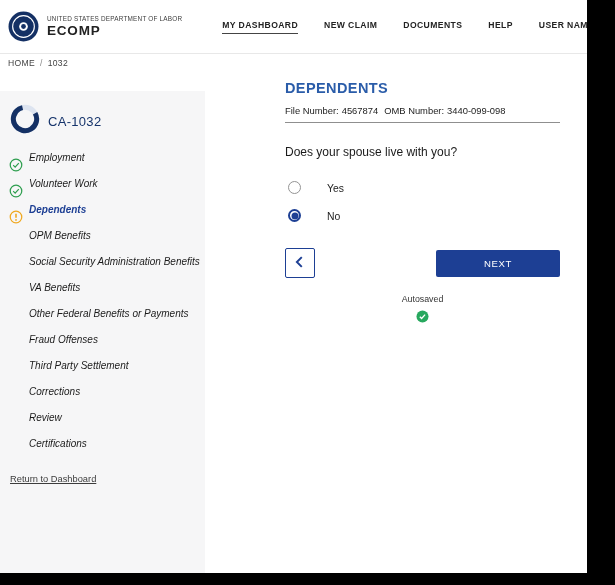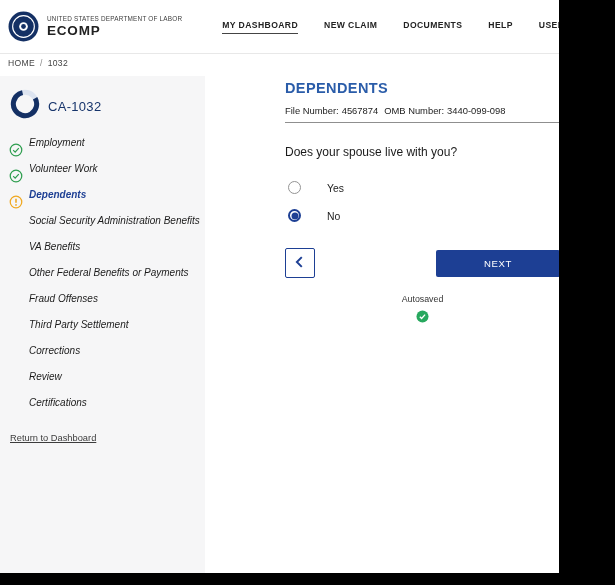--- a/index.html
+++ b/index.html
@@ -1,37 +1,37 @@
 <!DOCTYPE html>
 <html><head>
 <meta charset="utf-8">
 <style>
   html,body{margin:0;padding:0;background:#000;}
   body{font-family:"Liberation Sans","DejaVu Sans",sans-serif;-webkit-font-smoothing:antialiased;}
-  .stage{position:relative;width:559px;height:585px;background:#000;overflow:hidden;}
+  .stage{position:relative;width:559px;height:585px;background:#000;overflow:hidden;padding-left:28px;}
   .app{position:absolute;left:0;top:0;width:608px;height:573px;background:#fff;}
 
   
   .hdr{position:absolute;left:0;top:0;width:100%;height:54px;display:flex;align-items:center;
        justify-content:space-between;box-sizing:border-box;padding:0 14px 0 8px;border-bottom:1px solid #e8e8e8;background:#fff;}
   .brand{display:flex;align-items:center;gap:8px;}
   .seal{width:31px;height:31px;flex:0 0 auto;}
   .brand-txt{display:flex;flex-direction:column;gap:1px;}
   .agency{font-size:6.4px;letter-spacing:.2px;color:#3d3d3d;}
   .appname{font-size:13.5px;font-weight:bold;letter-spacing:.8px;color:#222;}
   .topnav{display:flex;align-items:center;gap:26px;}
   .topnav .nav-link{font-size:8.6px;letter-spacing:.4px;color:#222;text-decoration:none;cursor:pointer;padding-bottom:3px;font-weight:bold;}
   .topnav .nav-link.active{border-bottom:1px solid #444;}
 
   
   .crumb{position:absolute;left:8px;top:58px;font-size:8.6px;color:#444;letter-spacing:.3px;display:flex;gap:5px;align-items:center;}
   .crumb .sep{color:#888;}
 
   
-  .sidebar{position:absolute;left:0;top:76px;width:205px;bottom:0;background:#f6f6f7;box-sizing:border-box;padding-top:13px;}
+  .sidebar{position:absolute;left:0;top:91px;width:205px;bottom:0;background:#f6f6f7;box-sizing:border-box;padding-top:13px;}
   .form-head{display:flex;align-items:center;gap:8px;padding-left:10px;margin-bottom:14px;}
   .ring{width:30px;height:30px;}
   .form-title{font-size:13px;color:#16346b;letter-spacing:.3px;}
   .nav-list{list-style:none;margin:0;padding:0;}
   .nav-item{position:relative;height:26px;display:flex;padding-left:29px;font-size:10px;color:#1b1b1b;cursor:pointer;font-style:italic;}
   .nav-item .st-icon{position:absolute;left:9px;top:50%;transform:translateY(-50%);width:14px;height:14px;display:block;}
   .nav-item.active .lbl{color:#1d3f94;font-weight:bold;}
   .return{display:inline-block;margin:10px 0 0 10px;font-size:9.3px;color:#3c3c3c;text-decoration:underline;cursor:pointer;}
 
   
@@ -124,20 +124,23 @@
           <span class="st-icon">
             <svg viewBox="0 0 16 16" width="14" height="14">
               <circle cx="8" cy="8" r="6.6" fill="none" stroke="#f0a81f" stroke-width="1.4"></circle>
               <path d="M8 4.4v4.4" fill="none" stroke="#f0a81f" stroke-width="1.8"></path>
               <circle cx="8" cy="11.3" r="1" fill="#f0a81f"></circle>
             </svg>
           </span>
           <span class="lbl">Dependents</span>
         </li>
         <li class="nav-item">
+          <span class="lbl">OPM Benefits</span>
+        </li>
+        <li class="nav-item">
           <span class="lbl">Social Security Administration Benefits</span>
         </li>
         <li class="nav-item">
           <span class="lbl">VA Benefits</span>
         </li>
         <li class="nav-item">
           <span class="lbl">Other Federal Benefits or Payments</span>
         </li>
         <li class="nav-item">
           <span class="lbl">Fraud Offenses</span>

